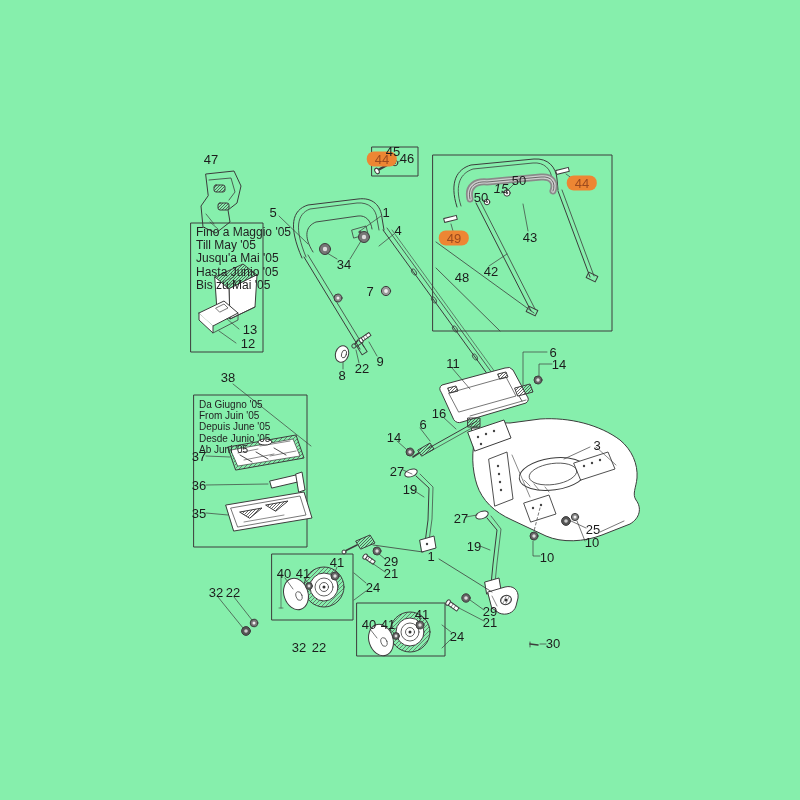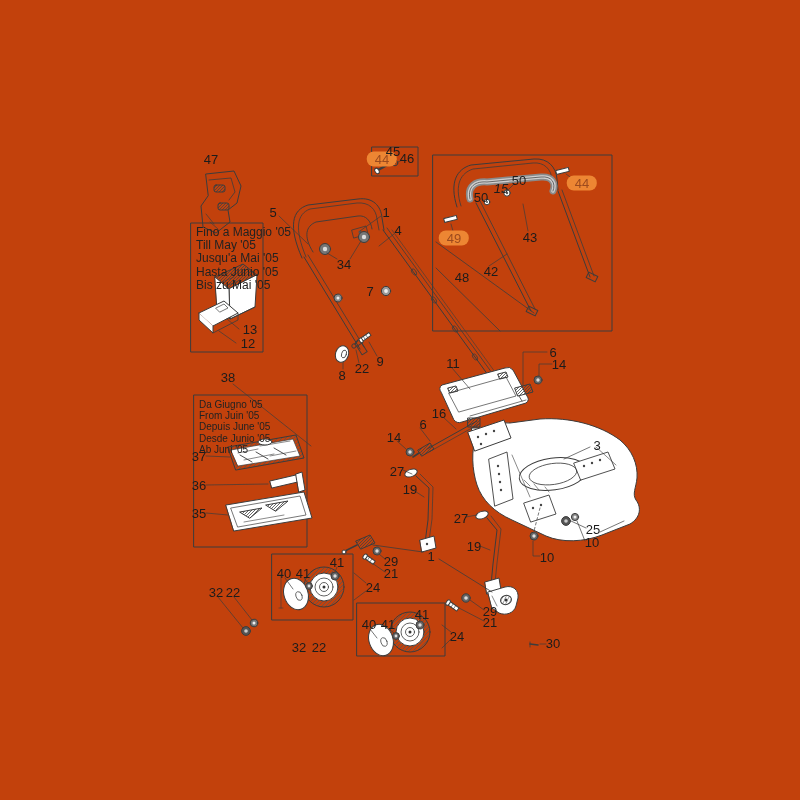--- a/index.html
+++ b/index.html
@@ -1,21 +1,21 @@
 <!DOCTYPE html>
 <html style="--hl-bg: #ed8633; --hl-tx: #9c4a1e;"><head>
 <meta charset="utf-8">
 <style>
   :root{
     --hl-bg:#ed8633;
     --hl-tx:#9c4a1e;
   }
   html,body{margin:0;padding:0;background:#fff;}
   #page{
-    position:relative;width:800px;height:800px;background:#c2410c;overflow:hidden;
+    position:relative;width:800px;height:800px;background:#86efac;overflow:hidden;
     font-family:"Liberation Sans", sans-serif;
   }
   #art{position:absolute;left:0;top:0;}
   #labels{position:absolute;left:0;top:0;width:800px;height:800px;pointer-events:none;}
   .plabel{
     position:absolute;transform:translate(-50%,-50%);
     font-size:13px;color:#1c1c1c;line-height:1;white-space:nowrap;
   }
   .plabel.hl{
     background:var(--hl-bg);color:var(--hl-tx);padding:1px 8px;border-radius:7px;

